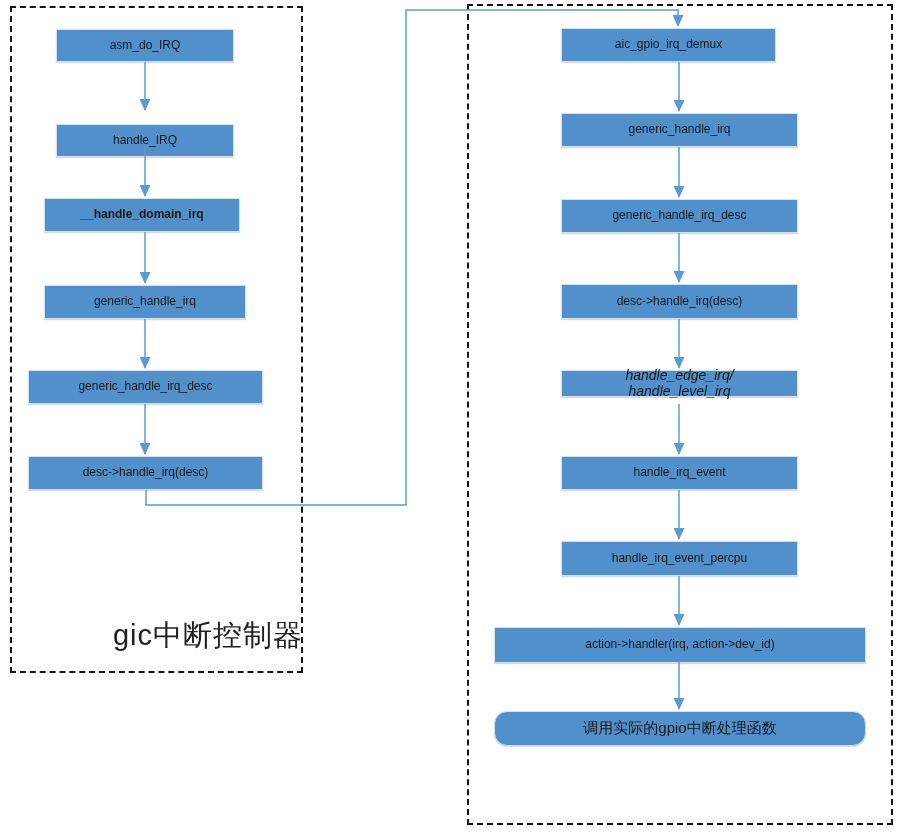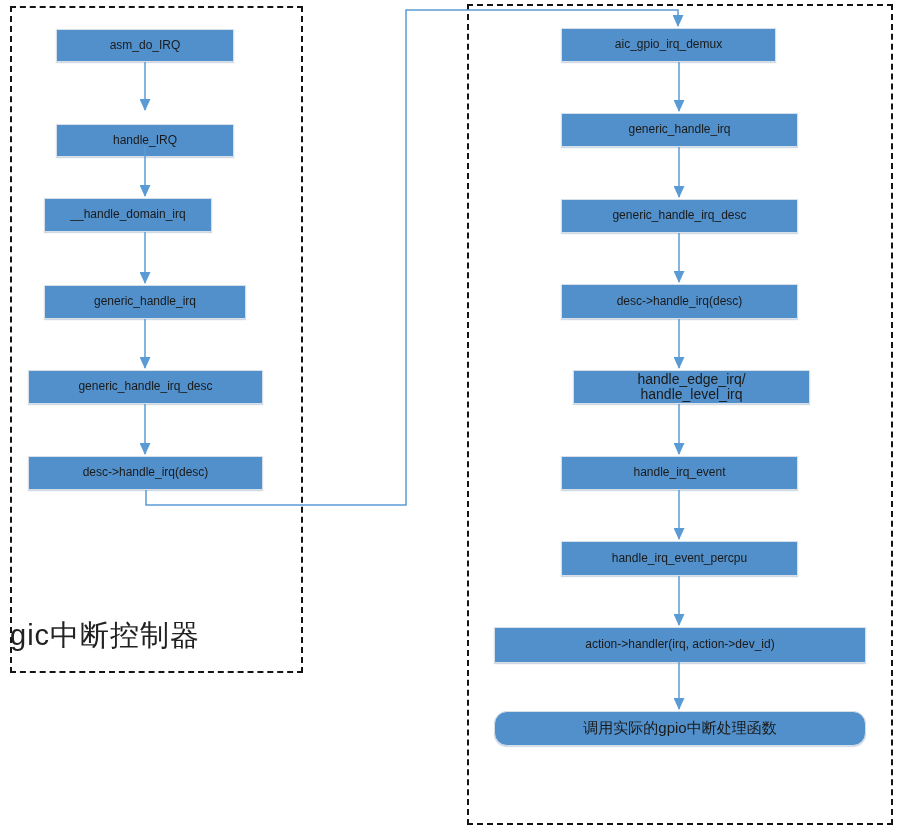--- a/index.html
+++ b/index.html
@@ -18,21 +18,21 @@
   .frame {
     position: absolute;
     border: 2px dashed #141414;
     box-sizing: border-box;
     background: transparent;
   }
   .frame-gic  { left: 10px;  top: 6px; width: 293px; height: 667px; }
   .frame-gpio { left: 467px; top: 4px; width: 426px; height: 821px; }
   .group-label {
     position: absolute;
-    text-align: left;
+    text-align: right;
     color: #212121;
     font-size: 29px;
     letter-spacing: 1px;
   }
   .label-gic  { left: 10px;  top: 616px; width: 293px; }
   .label-gpio { left: 467px; top: 766px; width: 426px; }
   .node {
     position: absolute;
     box-sizing: border-box;
     background: #5290cb;
@@ -60,30 +60,30 @@
 
 <div class="canvas">
 
   <div class="frame frame-gic"></div>
   <div class="frame frame-gpio"></div>
 
   <div class="group-label label-gic">gic中断控制器</div>
 
   <div class="node" style="left:56px;  top:29px;  width:178px; height:33px;">asm_do_IRQ</div>
   <div class="node" style="left:56px;  top:112px; width:178px; height:33px;margin-top:12px;">handle_IRQ</div>
-  <div class="node" style="left:44px;  top:198px; width:168px; height:34px;">__handle_domain_irq</div>
+  <div class="node" style="left:44px;  top:198px; width:196px; height:34px;font-weight:bold;">__handle_domain_irq</div>
   <div class="node" style="left:44px;  top:285px; width:202px; height:34px;">generic_handle_irq</div>
   <div class="node" style="left:28px;  top:370px; width:235px; height:34px;">generic_handle_irq_desc</div>
   <div class="node" style="left:28px;  top:456px; width:235px; height:34px;">desc-&gt;handle_irq(desc)</div>
 
   <div class="node" style="left:561px; top:28px;  width:215px; height:34px;">aic_gpio_irq_demux</div>
   <div class="node" style="left:561px; top:113px; width:237px; height:34px;">generic_handle_irq</div>
   <div class="node" style="left:561px; top:199px; width:237px; height:34px;">generic_handle_irq_desc</div>
   <div class="node" style="left:561px; top:284px; width:237px; height:35px;">desc-&gt;handle_irq(desc)</div>
-  <div class="node two-line" style="left:573px; top:370px; width:237px; height:34px;">handle_edge_irq/
+  <div class="node two-line" style="left:561px; top:370px; width:237px; height:27px;font-style:italic;">handle_edge_irq/
 handle_level_irq</div>
   <div class="node" style="left:561px; top:456px; width:237px; height:34px;">handle_irq_event</div>
   <div class="node" style="left:561px; top:541px; width:237px; height:35px;">handle_irq_event_percpu</div>
   <div class="node" style="left:494px; top:627px; width:372px; height:36px;">action-&gt;handler(irq, action-&gt;dev_id)</div>
   <div class="node cjk" style="left:494px; top:711px; width:372px; height:35px;">调用实际的gpio中断处理函数</div>
 
   <svg class="overlay" viewBox="0 0 913 838" xmlns="http://www.w3.org/2000/svg">
     <defs>
       <marker id="ah" markerWidth="12" markerHeight="11" refX="11" refY="5.5" orient="auto" markerUnits="userSpaceOnUse">
         <path d="M0,0 L12,5.5 L0,11 Z" fill="#5b9bd5"></path>

